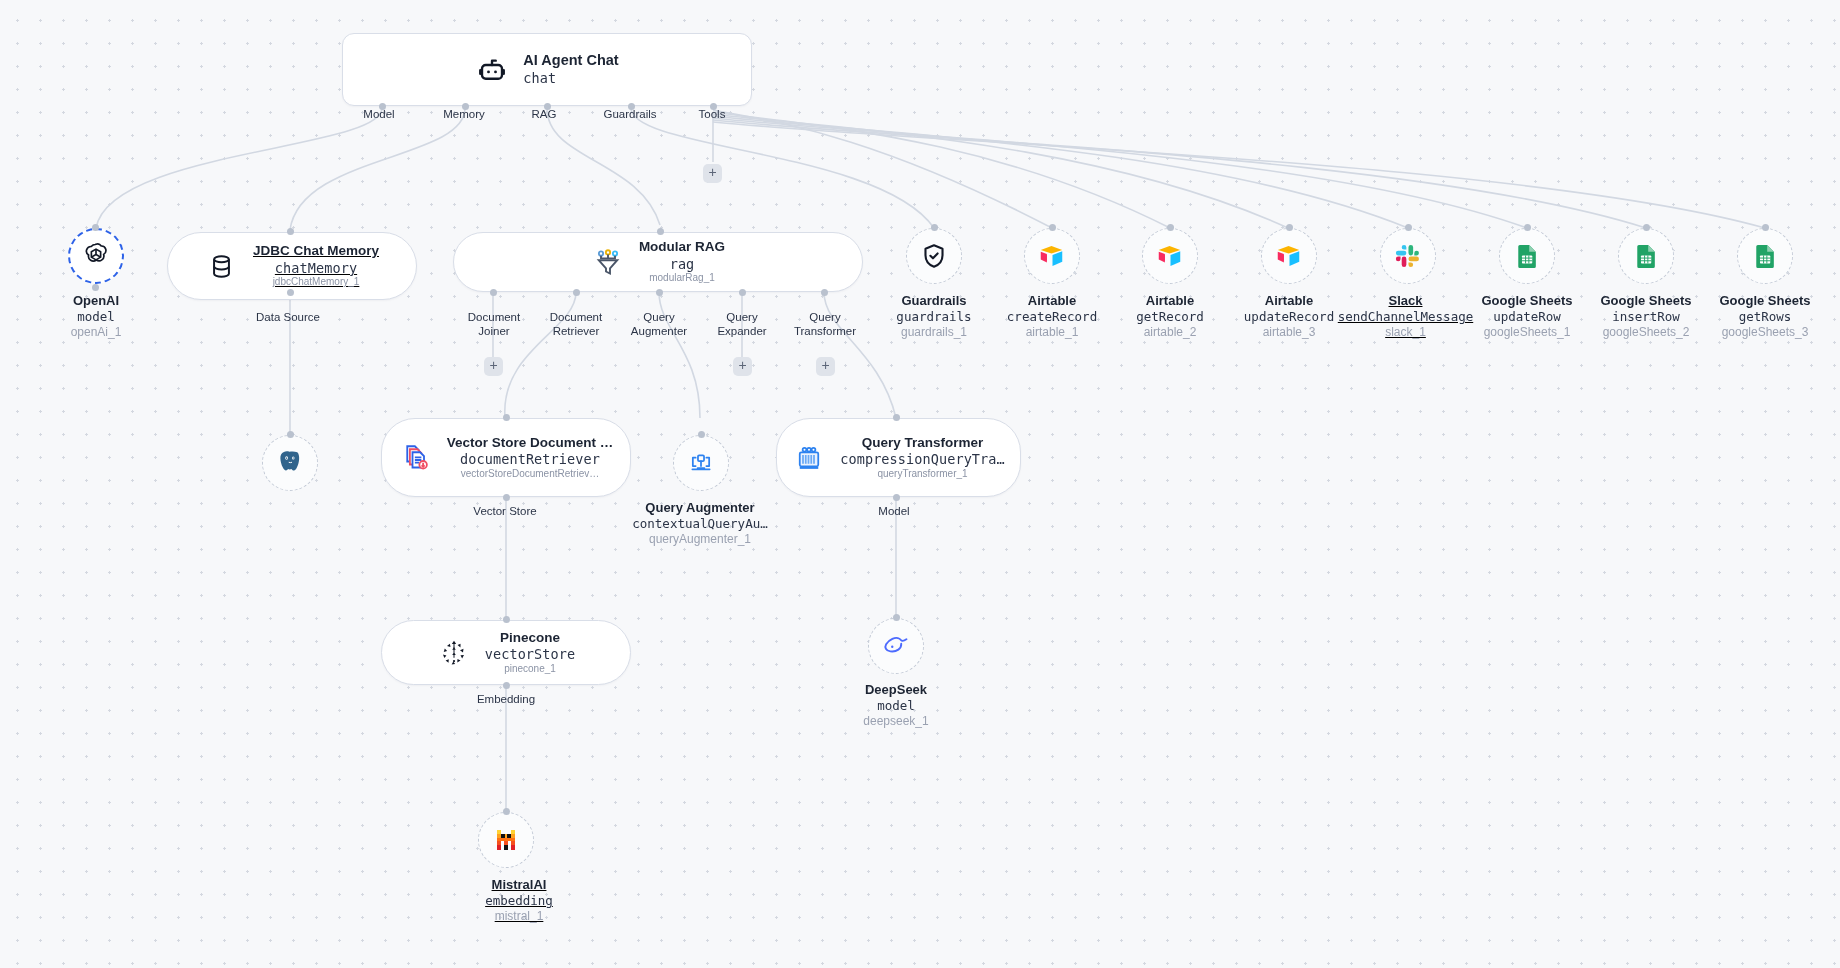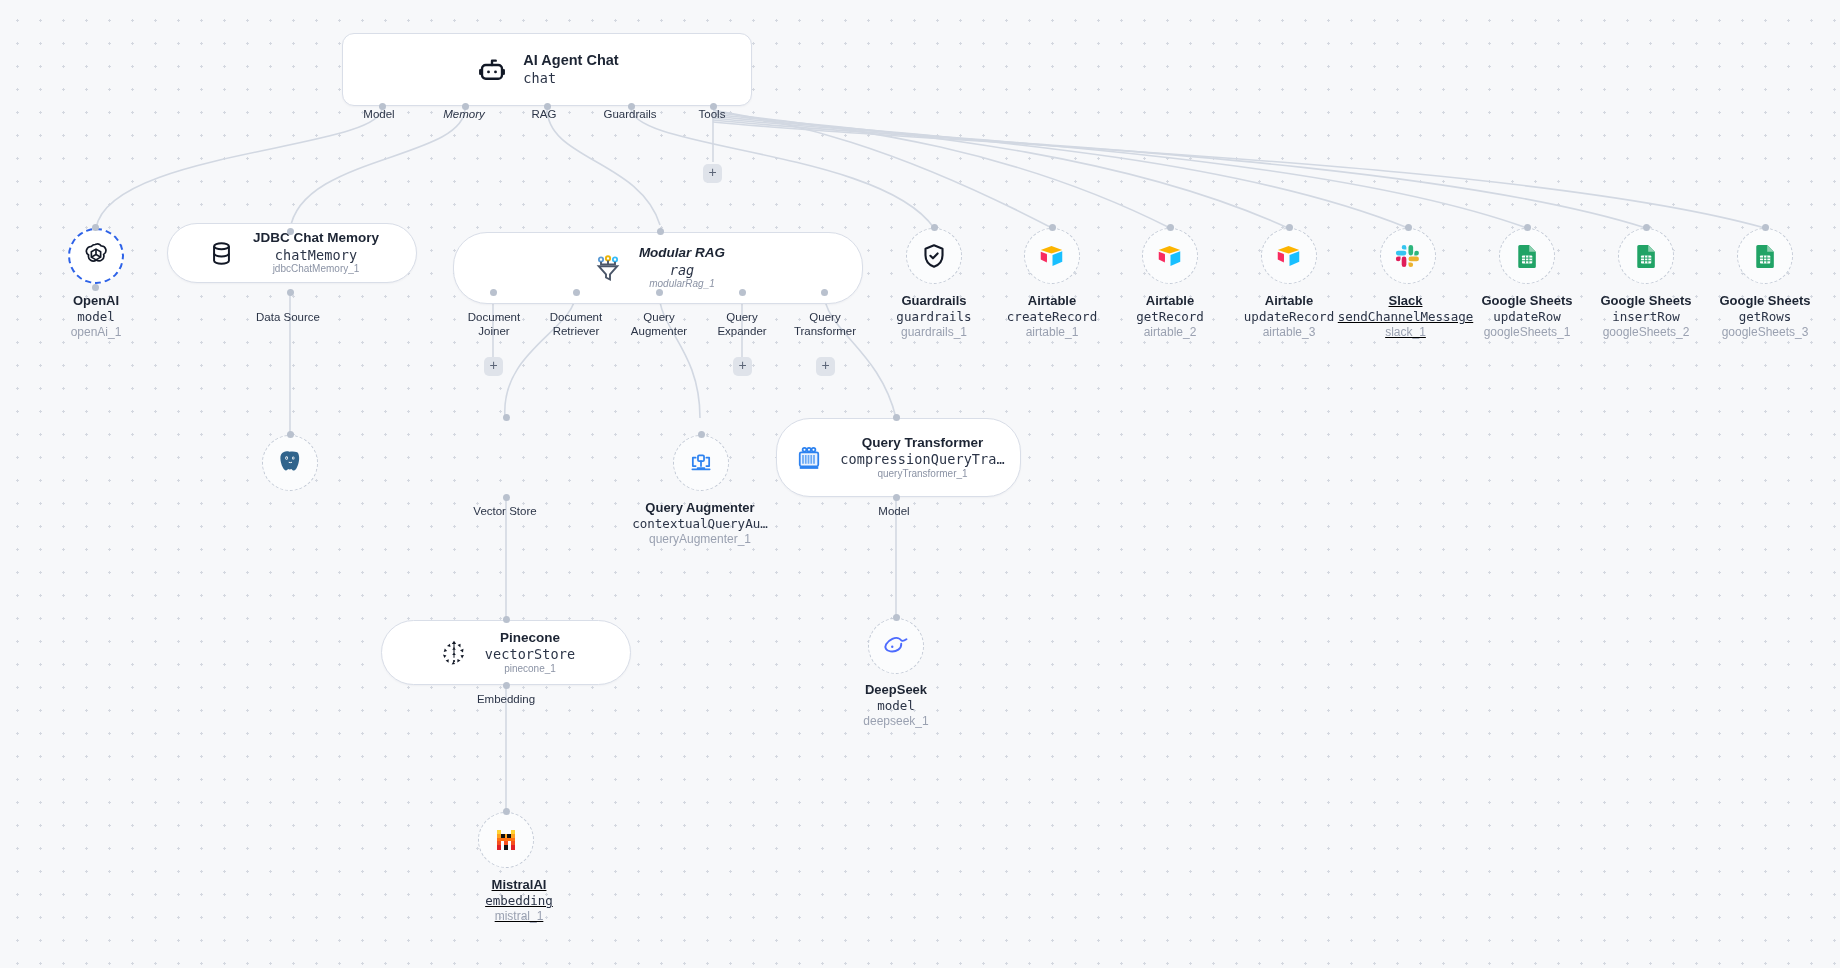--- a/index.html
+++ b/index.html
@@ -153,21 +153,21 @@
       <span class="t2">chat</span>
     </span>
   </div>
   <span class="dot" style="left:379px; top:103px;"></span>
   <span class="dot" style="left:462px; top:103px;"></span>
   <span class="dot" style="left:544px; top:103px;"></span>
   <span class="dot" style="left:628px; top:103px;"></span>
   <span class="dot" style="left:710px; top:103px;"></span>
 
   <div class="port" style="left:342px; top:108px; width:74px;">Model</div>
-  <div class="port" style="left:425px; top:108px; width:78px;font-style:italic;">Memory</div>
+  <div class="port" style="left:425px; top:108px; width:78px;">Memory</div>
   <div class="port" style="left:512px; top:108px; width:64px;">RAG</div>
   <div class="port" style="left:586px; top:108px; width:88px;">Guardrails</div>
   <div class="port" style="left:679px; top:108px; width:66px;">Tools</div>
 
   <div class="plus" style="left:703px; top:164px;">+</div>
 
   <div class="circ sel solid-bg" style="left:68px; top:228px;">
     <svg width="30" height="30" viewBox="0 0 24 24" fill="none" stroke="#121826" stroke-width="1.35" stroke-linejoin="round">
       <path d="M11.9 2.6c1.6-.6 3.4 0 4.3 1.4 1.7-.1 3.2 1 3.6 2.6.4 1.6-.3 3.3-1.7 4.1.5 1.6 0 3.4-1.4 4.4-1.3 1-3.1 1-4.5.1-1.3 1-3.1 1.1-4.5.2-1.4-.9-2-2.6-1.6-4.2C4.6 10.3 4 8.6 4.5 7c.5-1.6 2-2.7 3.7-2.6.8-1 2-1.6 3.2-1.6z"></path>
       <path d="M8.3 8.6l3.7-2.1 3.7 2.1v4.3l-3.7 2.2-3.7-2.2z"></path>
@@ -175,39 +175,39 @@
     </svg>
   </div>
   <span class="dot" style="left:92px; top:224px;"></span>
   <span class="dot" style="left:92px; top:284px;"></span>
   <div class="cap" style="left:16px; top:293px; width:160px;">
     <span class="c1">OpenAI</span>
     <span class="c2">model</span>
     <span class="c3">openAi_1</span>
   </div>
 
-  <div class="card" style="left:167px; top:223px; width:250px; height:60px;">
+  <div class="card" style="left:167px; top:232px; width:250px; height:68px;text-decoration:underline;">
     <span class="ic">
       <svg width="27" height="27" viewBox="0 0 24 24" fill="none" stroke="#121826" stroke-width="1.75">
         <ellipse cx="12" cy="5.6" rx="6.6" ry="2.7"></ellipse>
         <path d="M5.4 5.6v12.8c0 1.5 3 2.7 6.6 2.7s6.6-1.2 6.6-2.7V5.6"></path>
         <path d="M5.4 11.9c0 1.5 3 2.7 6.6 2.7s6.6-1.2 6.6-2.7"></path>
       </svg>
     </span>
     <span class="txt">
       <span class="t1">JDBC Chat Memory</span>
       <span class="t2">chatMemory</span>
       <span class="t3">jdbcChatMemory_1</span>
     </span>
   </div>
   <span class="dot" style="left:287px; top:228px;"></span>
   <span class="dot" style="left:287px; top:289px;"></span>
   <div class="port" style="left:237px; top:311px; width:102px;">Data Source</div>
 
-  <div class="card" style="left:453px; top:232px; width:410px; height:72px;font-style:italic;">
+  <div class="card" style="left:453px; top:232px; width:410px; height:60px;">
     <span class="ic">
       <svg width="30" height="30" viewBox="0 0 24 24" fill="none" stroke-width="1.5">
         <circle cx="6.4" cy="5.2" r="1.7" stroke="#5b9bd5" fill="#fff"></circle>
         <circle cx="12" cy="4.3" r="1.7" stroke="#eab308" fill="#fff"></circle>
         <circle cx="17.6" cy="5.2" r="1.7" stroke="#38bdf8" fill="#fff"></circle>
         <path d="M6.4 6.9v2.2h11.2V6.9M12 6v3.1" stroke="#4a5568"></path>
         <path d="M4.6 10.6h14.8L13.6 17v4.2l-3.2-1.6V17z" stroke="#4a5568" fill="#fff"></path>
       </svg>
     </span>
     <span class="txt">
@@ -367,20 +367,37 @@
       </g>
       <g fill="#31648c">
         <ellipse cx="9.3" cy="8.1" rx=".5" ry=".62"></ellipse>
         <ellipse cx="14.6" cy="8" rx=".45" ry=".55"></ellipse>
       </g>
       <path d="M11 11.4c.8.4 1.8.4 2.6 0" stroke="#fff" stroke-width="0.8" fill="none"></path>
     </svg>
   </div>
   <span class="dot" style="left:287px; top:431px;"></span>
 
+  <div class="card" style="left:381px; top:418px; width:250px; height:79px;">
+    <span class="ic">
+      <svg width="30" height="30" viewBox="0 0 24 24" fill="none" stroke-width="1.45">
+        <path d="M5 2.6h6.1l3.1 3.1v9.1H5z" stroke="#2d62e8" fill="#fff"></path>
+        <path d="M7.1 5h6.1l3.1 3.1v9.1H7.1z" stroke="#f04e63" fill="#fff"></path>
+        <path d="M9.2 7.4h6.1l3.1 3.1v9.1H9.2z" stroke="#2d62e8" fill="#fff"></path>
+        <path d="M11.1 11.5h5.2M11.1 13.6h5.2M11.1 15.7h3.4" stroke="#2d62e8"></path>
+        <circle cx="17.7" cy="17.4" r="3" stroke="#f04e63" fill="#fff"></circle>
+        <path d="M17.7 15.8v3.1M16.5 17.8l1.2 1.2 1.2-1.2" stroke="#f04e63"></path>
+      </svg>
+    </span>
+    <span class="txt">
+      <span class="t1">Vector Store Document …</span>
+      <span class="t2">documentRetriever</span>
+      <span class="t3">vectorStoreDocumentRetriev…</span>
+    </span>
+  </div>
   <span class="dot" style="left:503px; top:414px;"></span>
   <span class="dot" style="left:503px; top:494px;"></span>
   <div class="port" style="left:453px; top:505px; width:104px;">Vector Store</div>
 
   <div class="circ" style="left:673px; top:435px;">
     <svg width="28" height="28" viewBox="0 0 24 24" fill="none" stroke="#2d82f0" stroke-width="1.5" stroke-linecap="round">
       <path d="M5 7.4v7.2M19 7.4v7.2M5 7.4h2.4M19 7.4h-2.4M5 14.6h2.4M19 14.6h-2.4"></path>
       <rect x="9.4" y="5.4" width="5.2" height="5" rx="1"></rect>
       <path d="M12 10.4v4.2M9.1 16.4h5.8"></path>
       <path d="M4.6 17.4h14.8"></path>

